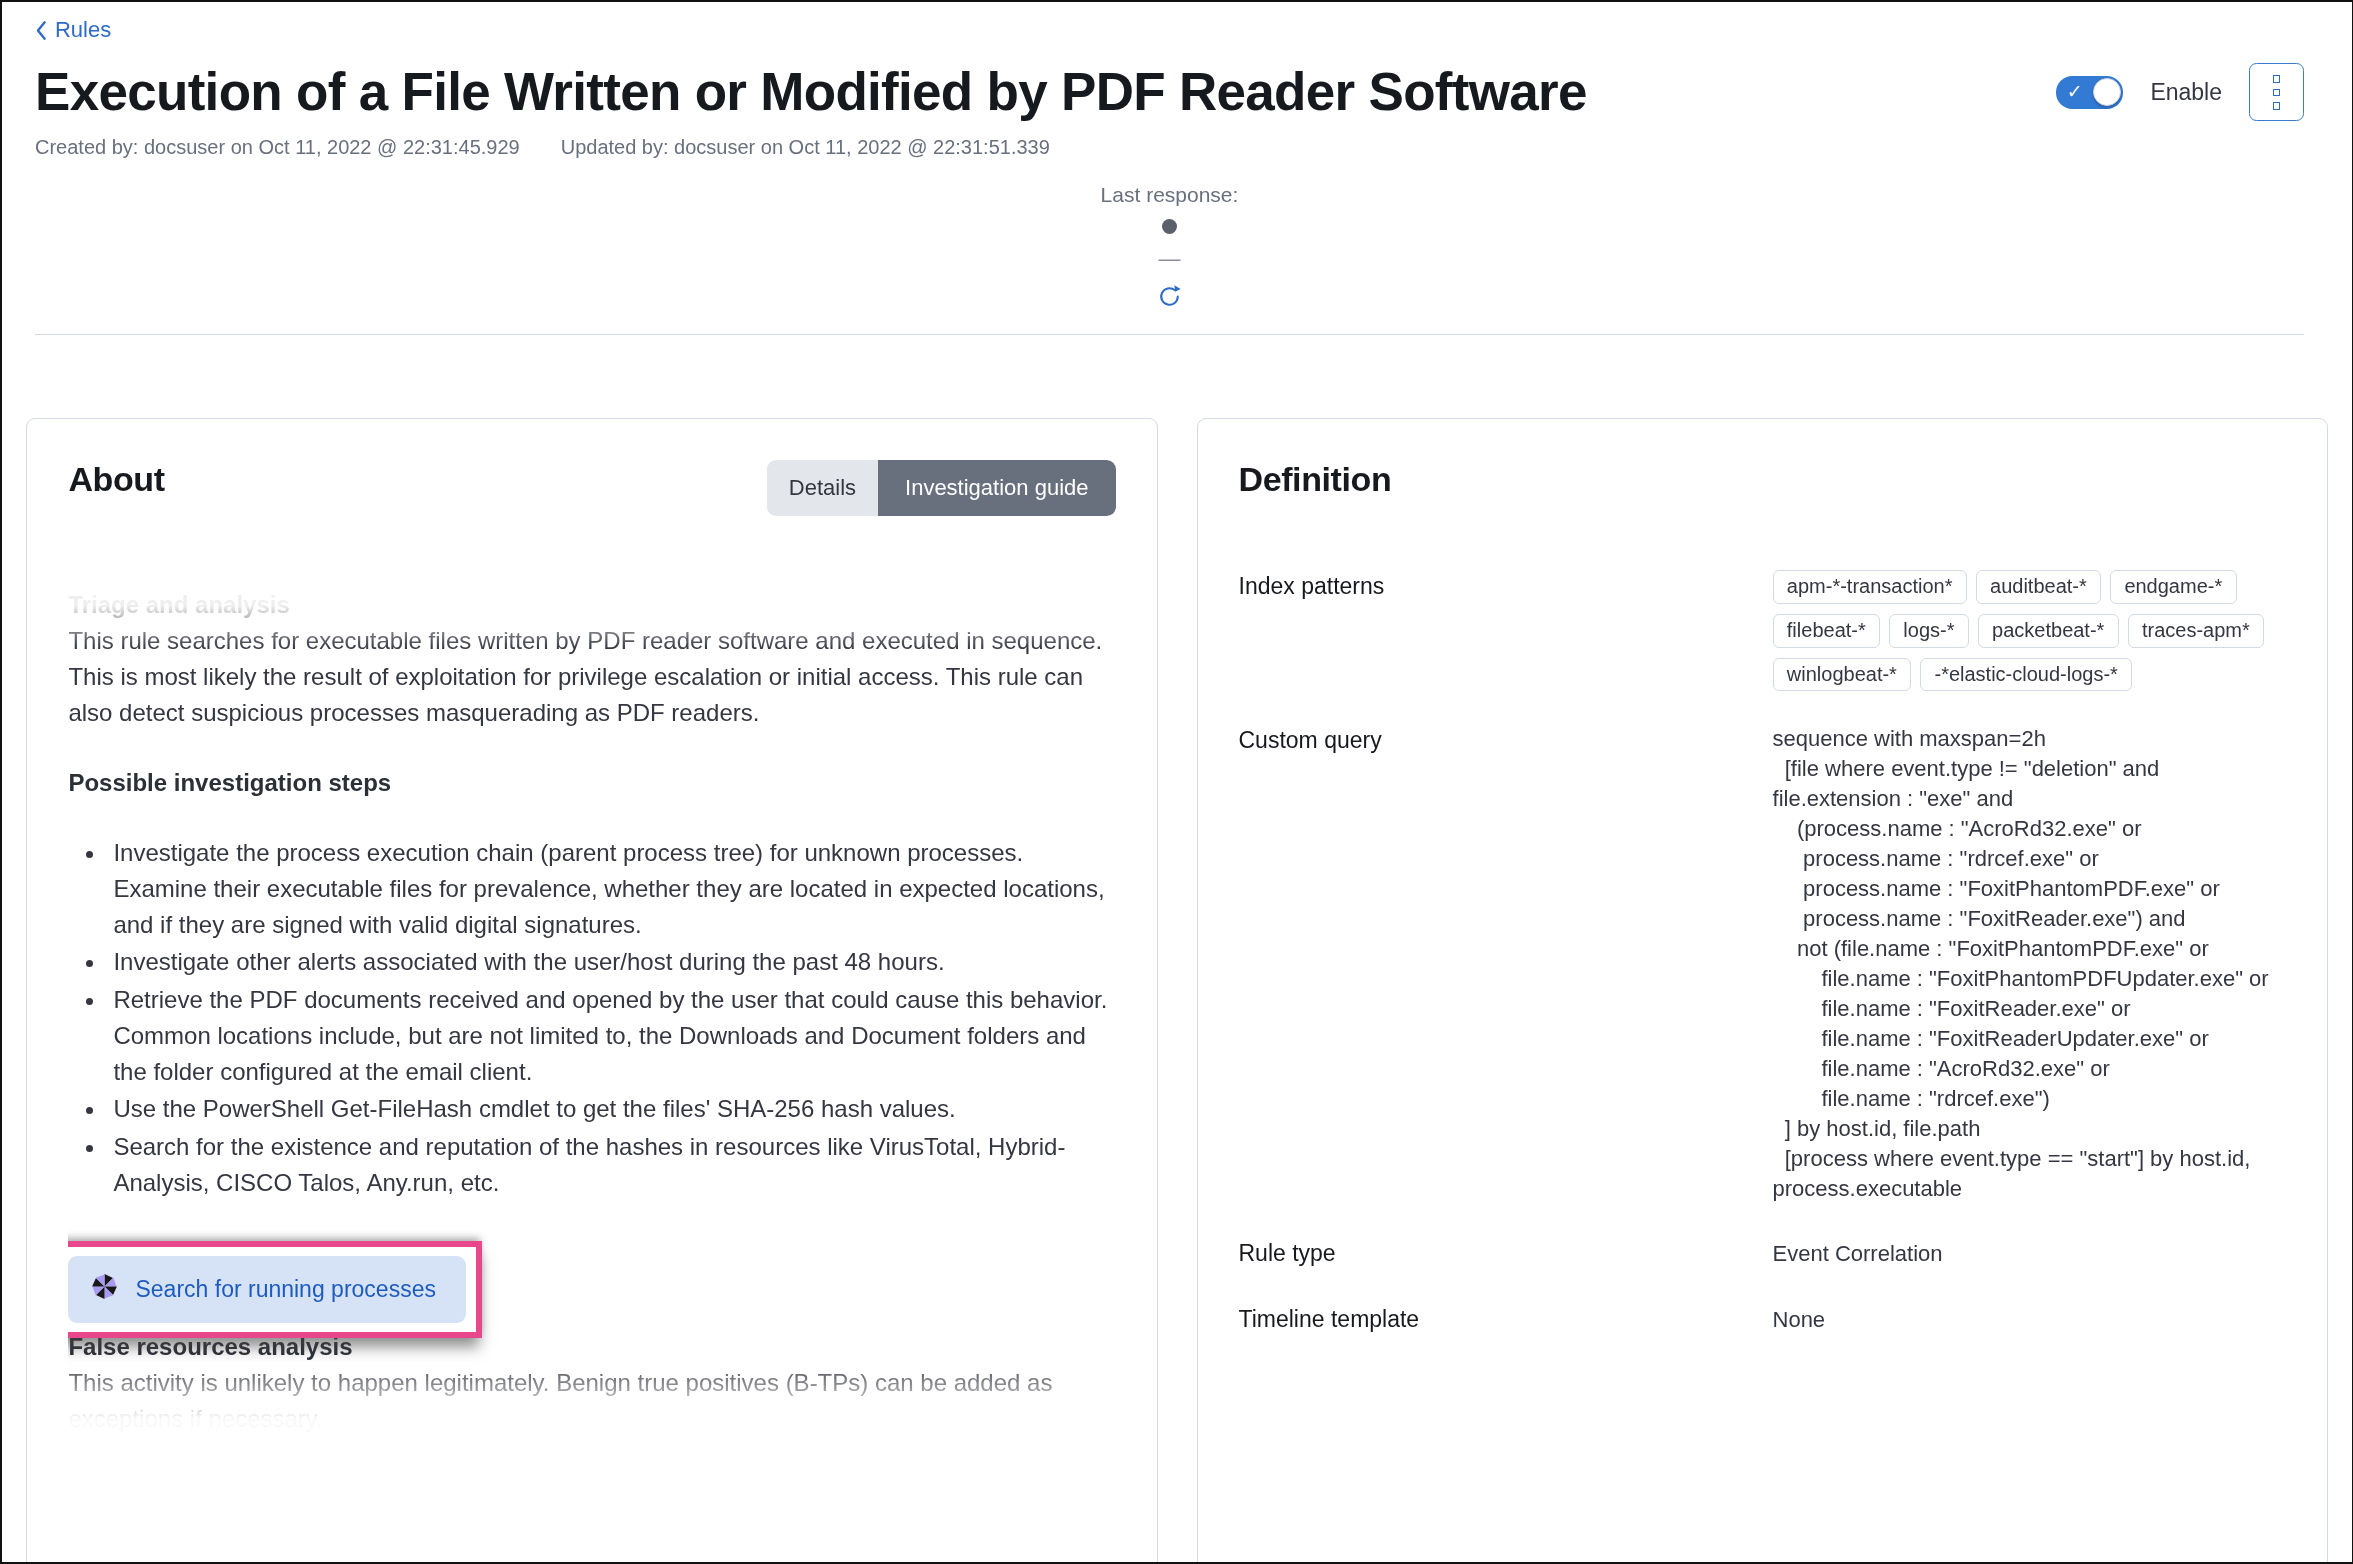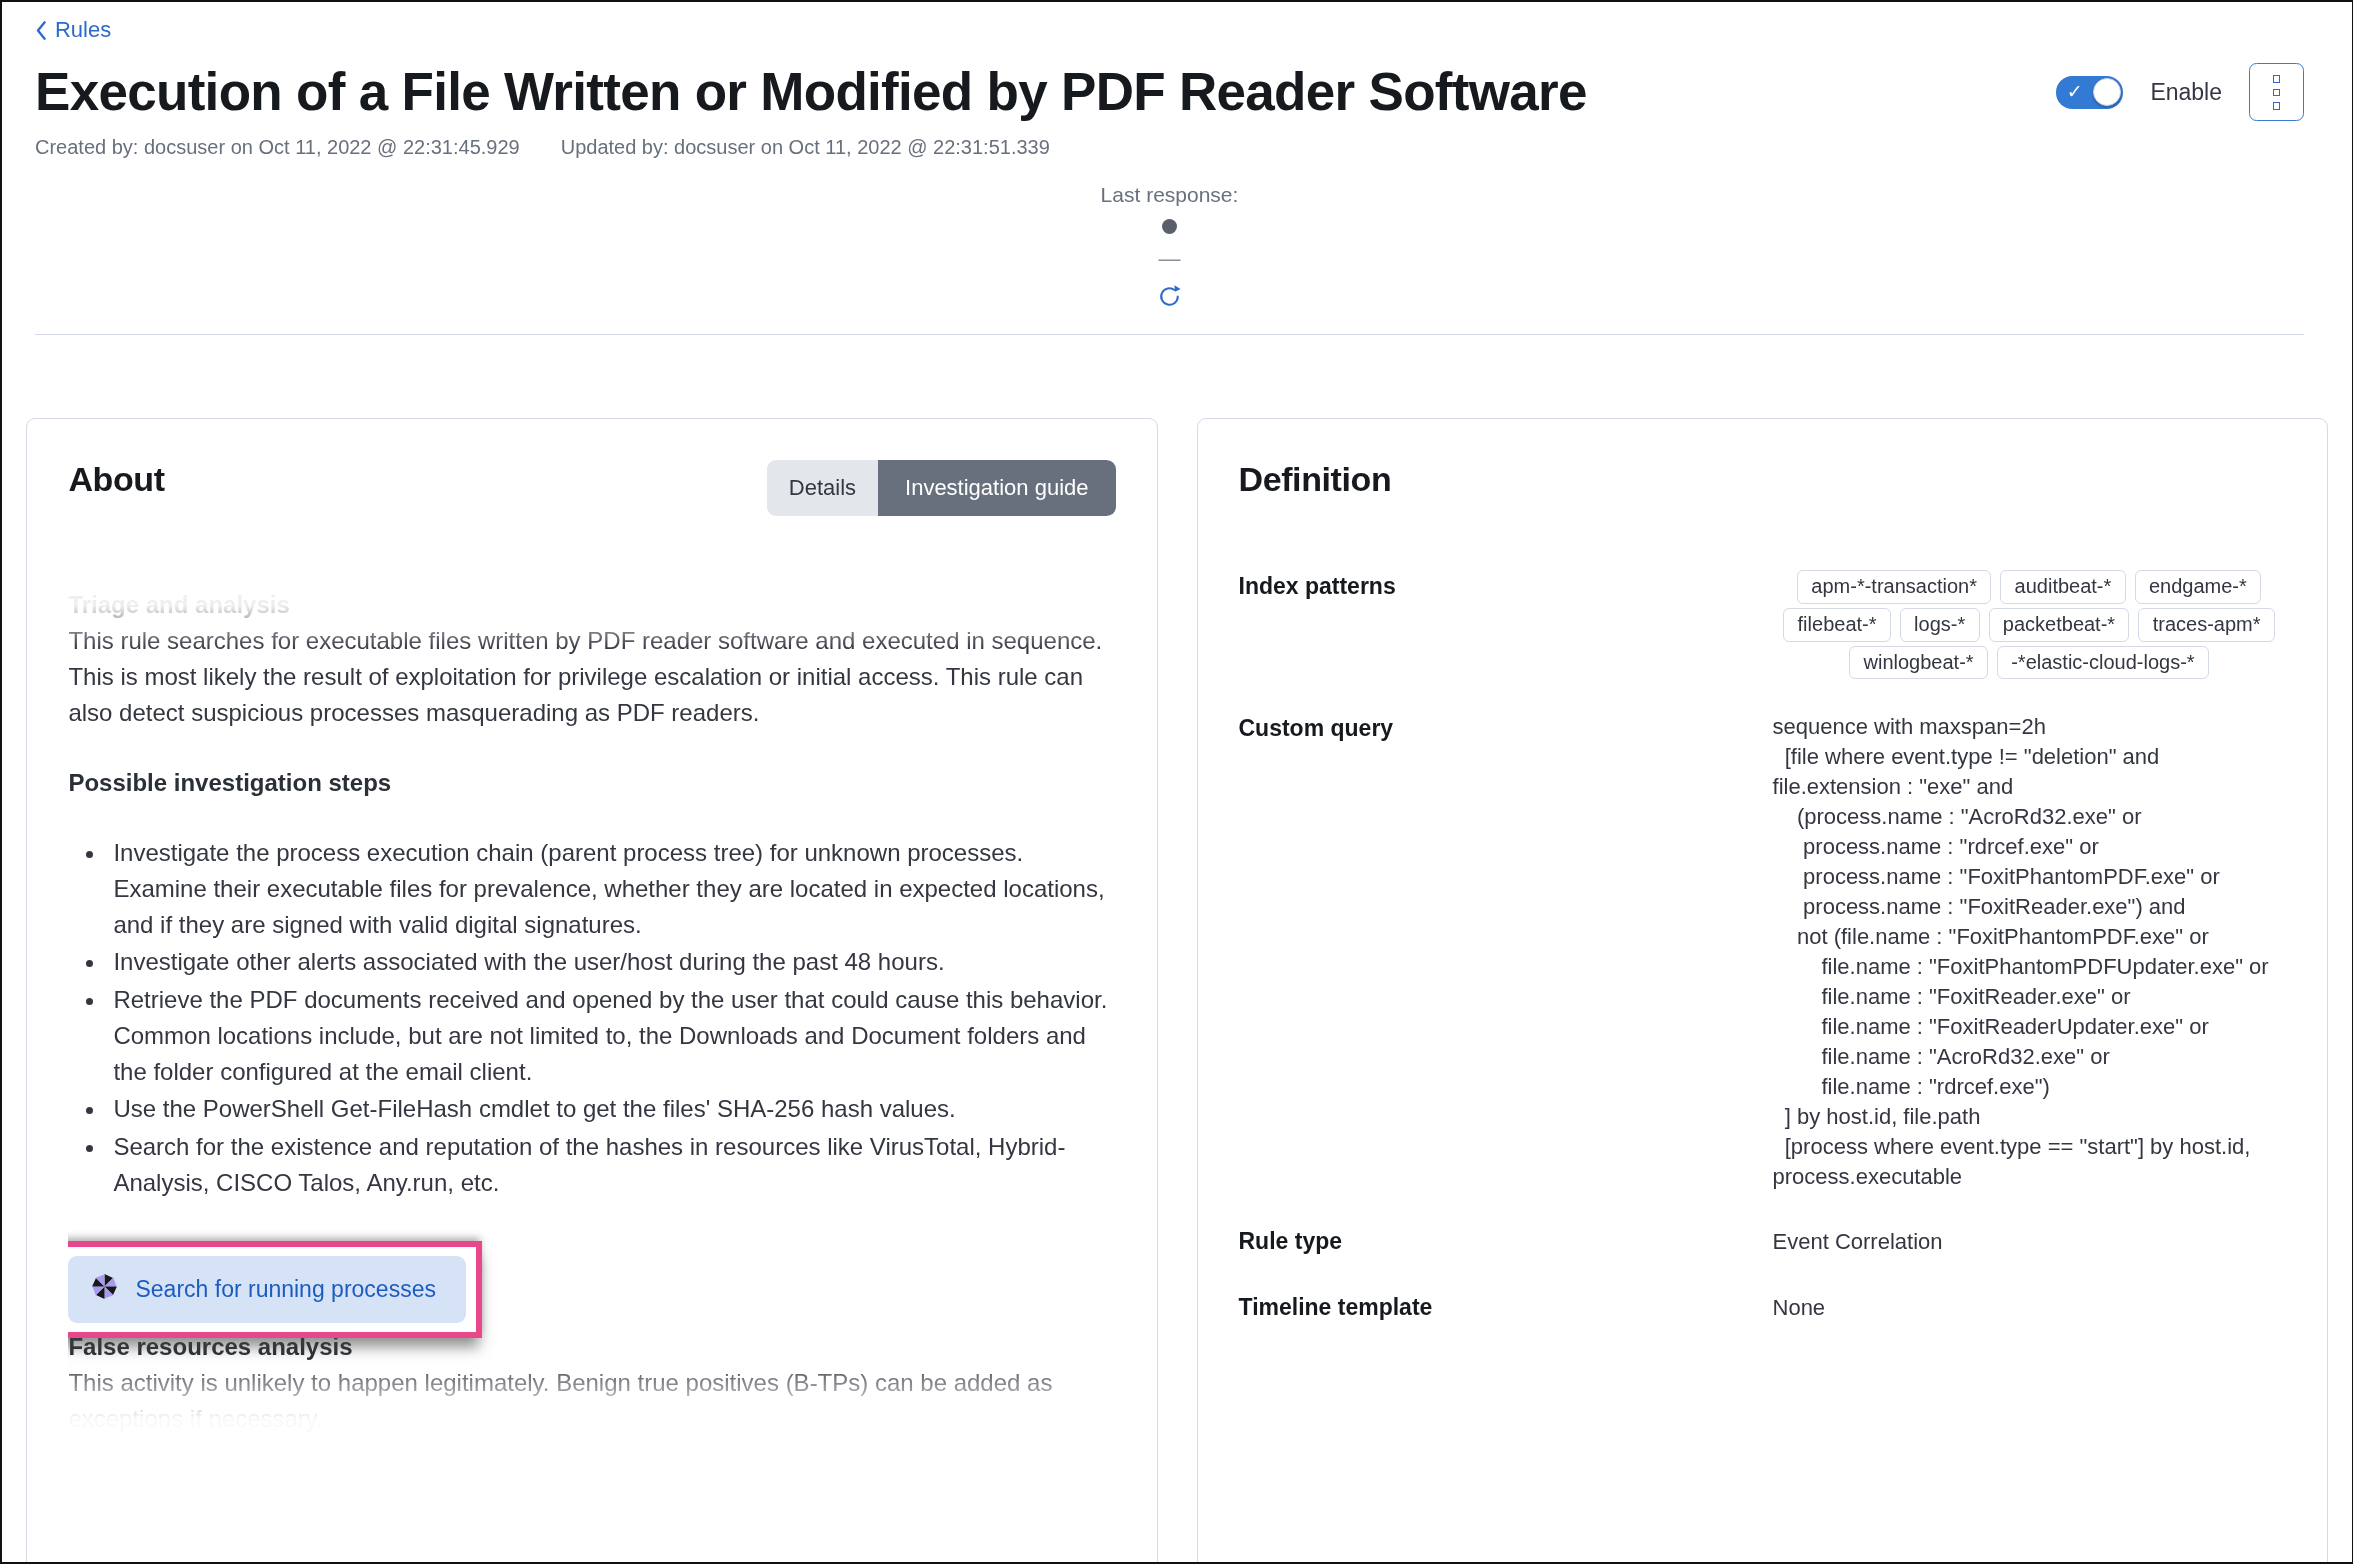--- a/index.html
+++ b/index.html
@@ -71,23 +71,23 @@
 
   .fade-top { position:absolute; left:0; right:0; top:0; height:62px; z-index:3; pointer-events:none;
     background:linear-gradient(to bottom, rgba(255,255,255,.92) 30%, rgba(255,255,255,0)); }
   .fade-bottom { position:absolute; left:0; right:0; bottom:0; height:81px; z-index:3; pointer-events:none;
     background:linear-gradient(to bottom, rgba(255,255,255,0), rgba(255,255,255,.97) 75%); }
 
   
   .def-panel { height:1154px; overflow:hidden; }
   .def-panel .panel-title { margin-bottom:71px; }
   .def-row { display:grid; grid-template-columns:51% 49%; align-items:start; margin-bottom:33px; }
-  .def-label { font-size:23px; font-weight:700; color:#16191E; line-height:33px; }
+  .def-label { font-size:23px; font-weight:400; color:#16191E; line-height:33px; }
   .def-value { font-size:22px; color:#343741; line-height:33px; }
-  .chips { display:flex; flex-wrap:wrap; justify-content:center; gap:4px 9px; }
+  .chips { display:flex; flex-wrap:wrap; justify-content:flex-start; gap:10px 9px; }
   .chip { border:1.5px solid #D3DAE6; border-radius:6px; background:#fff; padding:4.4px 13.3px; font-size:20px; color:#343741; white-space:nowrap; }
   .query { font-family:inherit; font-size:22px; line-height:30px; color:#343741; white-space:pre-wrap; }
 
   .sched-panel { height:270px; overflow:hidden; }
   .sched-panel .panel-title { margin-bottom:64px; }
 </style>
 </head>
 <body>
 
 <div class="screen">

